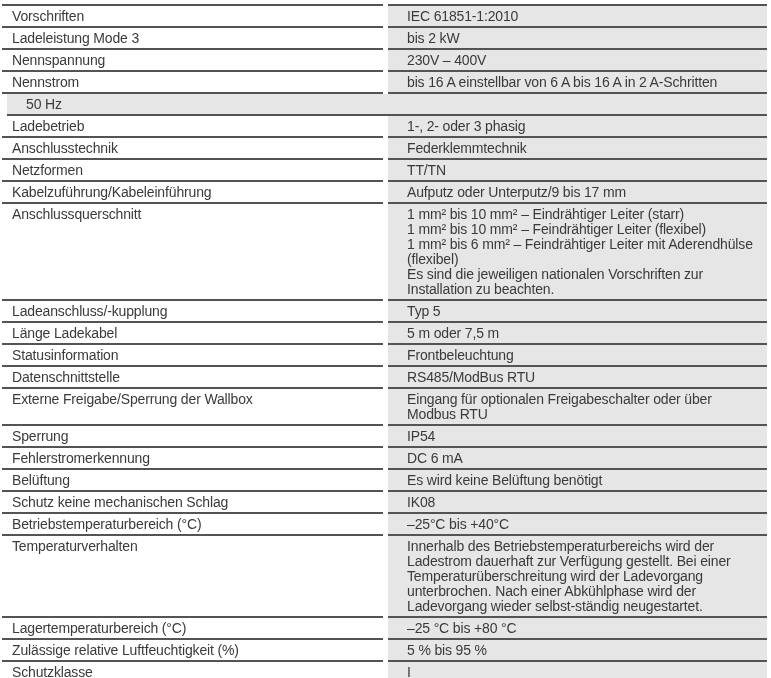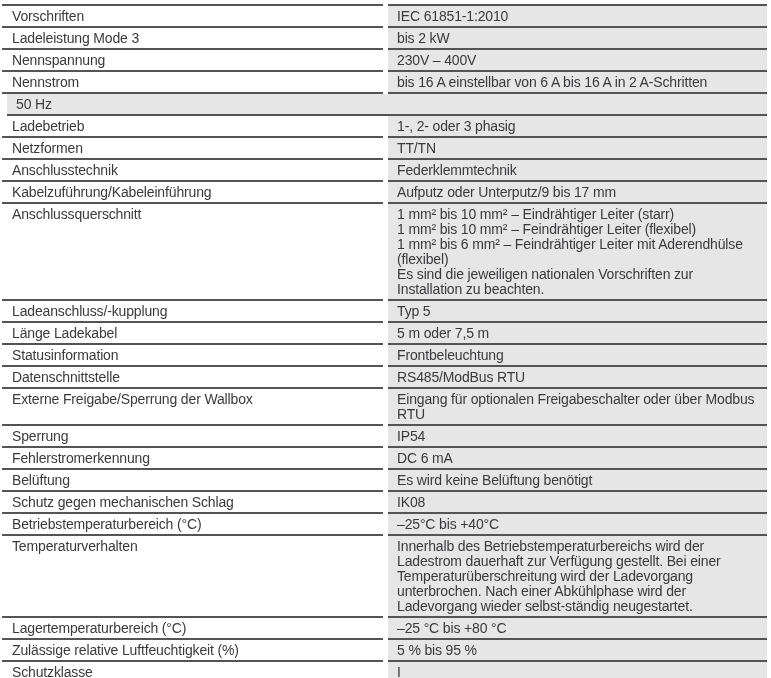--- a/index.html
+++ b/index.html
@@ -40,21 +40,21 @@
     background: #ffffff;
     flex: 0 0 381px;
   }
   .gap {
     flex: 0 0 5px;
     background: #ffffff;
   }
   .cell.value {
     flex: 1 1 auto;
     background: var(--value-bg);
-    padding-left: 9px;
+    padding-left: 19px;
   }
 </style>
 </head>
 <body>
 
 <div class="spec-table" id="spec-table">
   <div class="row">
     <div class="cell label">Vorschriften</div>
     <div class="gap"></div>
     <div class="cell value">IEC 61851-1:2010</div>
@@ -83,29 +83,29 @@
     <div class="cell value">50 Hz</div>
   </div>
 
   <div class="row">
     <div class="cell label">Ladebetrieb</div>
     <div class="gap"></div>
     <div class="cell value">1-, 2- oder 3 phasig</div>
   </div>
 
   <div class="row">
+    <div class="cell label">Anschlusstechnik</div>
+    <div class="gap"></div>
+    <div class="cell value">Federklemmtechnik</div>
+  </div>
+
+  <div class="row">
     <div class="cell label">Netzformen</div>
     <div class="gap"></div>
     <div class="cell value">TT/TN</div>
-  </div>
-
-  <div class="row">
-    <div class="cell label">Anschlusstechnik</div>
-    <div class="gap"></div>
-    <div class="cell value">Federklemmtechnik</div>
   </div>
 
   <div class="row">
     <div class="cell label">Kabelzuführung/Kabeleinführung</div>
     <div class="gap"></div>
     <div class="cell value">Aufputz oder Unterputz/9 bis 17 mm</div>
   </div>
 
   <div class="row">
     <div class="cell label">Anschlussquerschnitt</div>
@@ -158,21 +158,21 @@
     <div class="cell value">DC 6 mA</div>
   </div>
 
   <div class="row">
     <div class="cell label">Belüftung</div>
     <div class="gap"></div>
     <div class="cell value">Es wird keine Belüftung benötigt</div>
   </div>
 
   <div class="row">
-    <div class="cell label">Schutz gegen mechanischen Schlag</div>
+    <div class="cell label">Schutz keine mechanischen Schlag</div>
     <div class="gap"></div>
     <div class="cell value">IK08</div>
   </div>
 
   <div class="row">
     <div class="cell label">Betriebstemperaturbereich (°C)</div>
     <div class="gap"></div>
     <div class="cell value">–25°C bis +40°C</div>
   </div>
 

